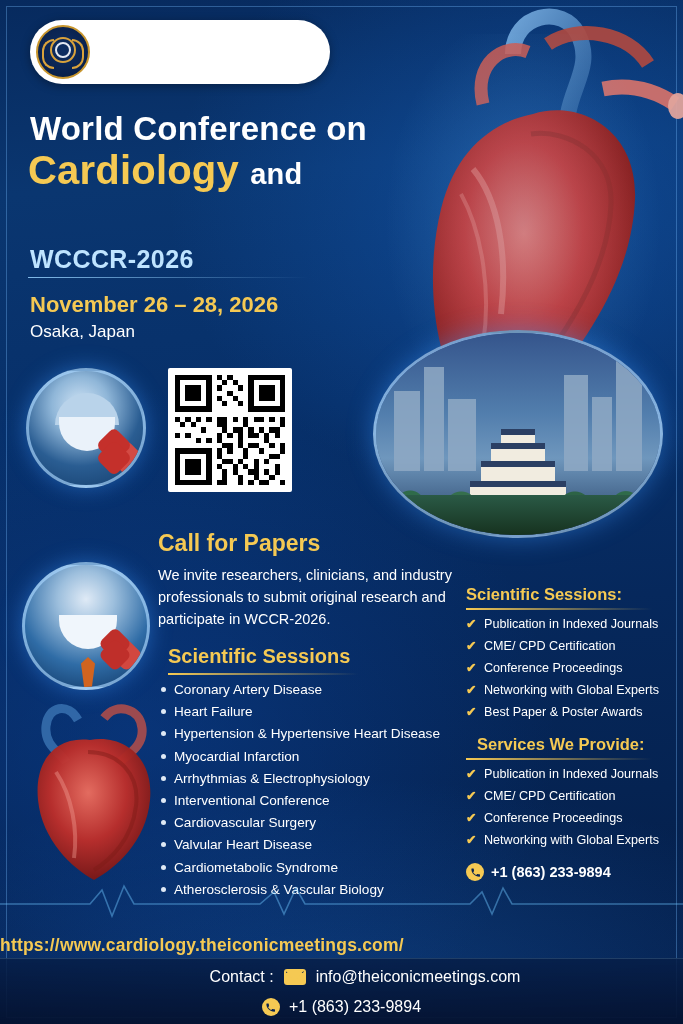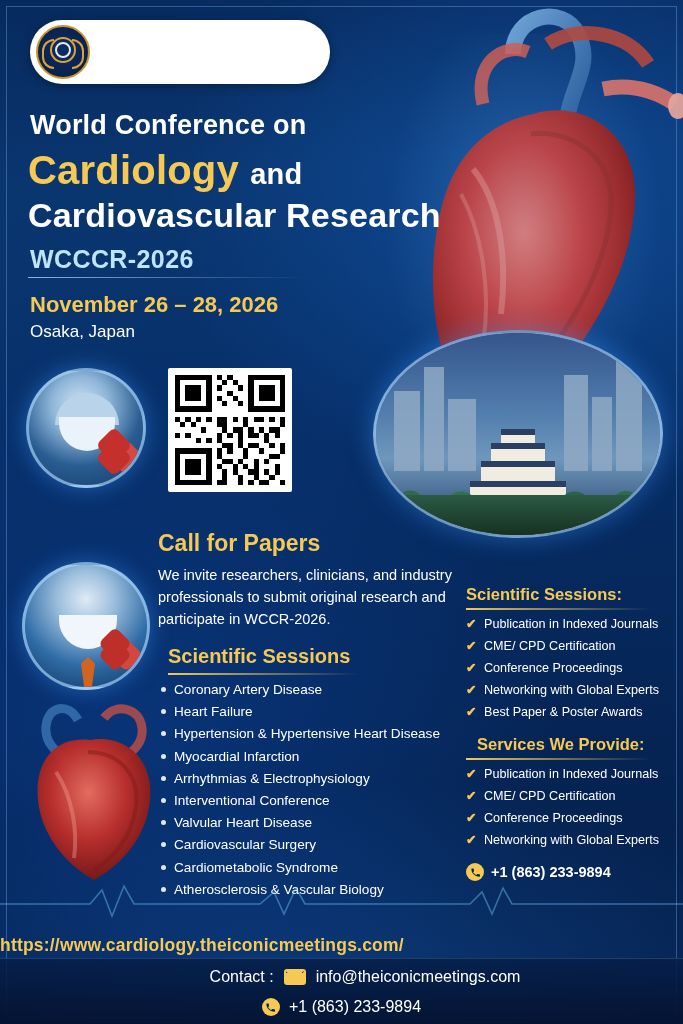--- a/index.html
+++ b/index.html
@@ -86,21 +86,21 @@
     pointer-events:none;
   }
   .heart-glow{
     position:absolute;right:20px;top:40px;width:300px;height:420px;
     background: radial-gradient(ellipse at 50% 45%, rgba(120,200,255,.22) 0%, rgba(10,60,140,0) 65%);
   }
 
   
   .t-world{
     position:absolute;left:30px;top:110px;
-    font-size:27px;font-weight:700;color:#ffffff;letter-spacing:.2px;
+    font-size:33px;font-weight:700;color:#ffffff;letter-spacing:.2px;
   }
   .t-cardio{
     position:absolute;left:28px;top:148px;
     font-size:40px;font-weight:800;color:#f5c953;letter-spacing:.2px;
   }
   .t-cardio .and{ color:#ffffff;font-size:29px;font-weight:700; }
   .t-cvr{
     position:absolute;left:28px;top:196px;
     font-size:34px;font-weight:800;color:#ffffff;letter-spacing:.2px;
   }
@@ -341,21 +341,20 @@
       <div class="wreath-r"></div>
       <div class="ring"></div>
     </div>
   </div>
 
   <div class="t-world">World Conference on</div>
   <div class="t-cardio">
     <span>Cardiology</span>
     <span class="and">and</span>
   </div>
-  <div class="t-cvr">Cardiovascular Research</div>
   <div class="t-acr">WCCCR-2026</div>
   <div class="t-acr-underline"></div>
   <div class="t-date">November 26 – 28, 2026</div>
   <div class="t-city">Osaka, Japan</div>
 
   <div class="circ doctor1">
     <div class="cap"></div>
       <div class="mask"></div>
       <div class="heart-s"></div>
   </div>
@@ -504,22 +503,22 @@
 
   <div class="ss-title">Scientific Sessions</div>
   <div class="ss-underline"></div>
   <ul class="ss-list">
     <li>Coronary Artery Disease</li>
     <li>Heart Failure</li>
     <li>Hypertension &amp; Hypertensive Heart Disease</li>
     <li>Myocardial Infarction</li>
     <li>Arrhythmias &amp; Electrophysiology</li>
     <li>Interventional Conference</li>
+    <li>Cardiovascular Surgery</li>
     <li>Valvular Heart Disease</li>
-    <li>Cardiovascular Surgery</li>
     <li>Cardiometabolic Syndrome</li>
     <li>Atherosclerosis &amp; Vascular Biology</li>
   </ul>
 
   <div class="panel">
     <h3>Scientific Sessions:</h3>
     <div class="rule"></div>
     <ul>
       <li><span class="tick">✔</span><span>Publication in Indexed Journals</span></li>
       <li><span class="tick">✔</span><span>CME/ CPD Certification</span></li>

